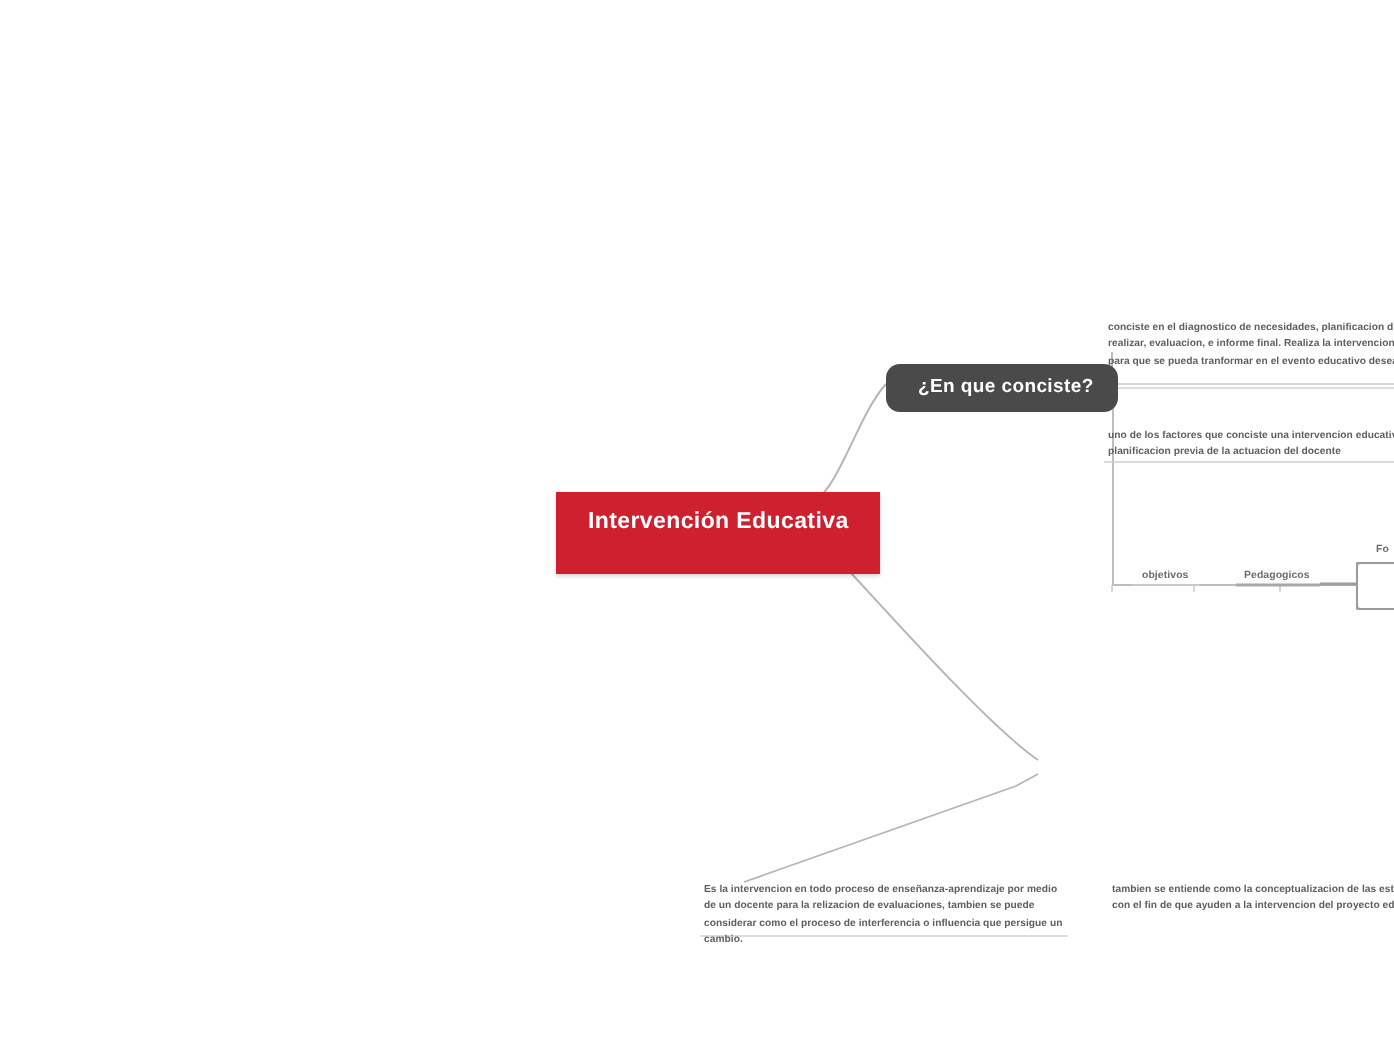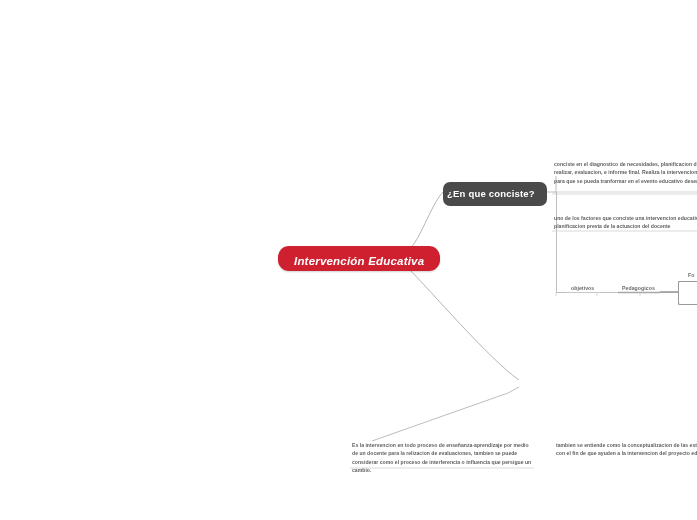--- a/index.html
+++ b/index.html
@@ -37,35 +37,34 @@
     position: absolute;
     box-sizing: border-box;
     white-space: nowrap;
     font-weight: bold;
     letter-spacing: 0.2px;
   }
 
   .node-root {
     background: #cf2030;
     color: #ffffff;
-    border-radius: 11px;
+    border-radius: 0;
     font-size: 11.5px;
-    padding: 9px 16px 4px 16px;
+    padding: 9px 16px 20px 16px;
     left: 278px;
     top: 246px;
     box-shadow: 0 1px 2px rgba(0,0,0,0.18);
-    font-style: italic;
   }
 
   .node-branch {
     background: #4a4a4a;
     color: #ffffff;
     border-radius: 7px;
     font-size: 9.5px;
-    padding: 6px 12px 7px 4px;
+    padding: 6px 12px 7px 16px;
   }
 
   #node-conciste {
     left: 443px;
     top: 182px;
   }
 
   #node-quees {
     left: 519px;
     top: 371px;

